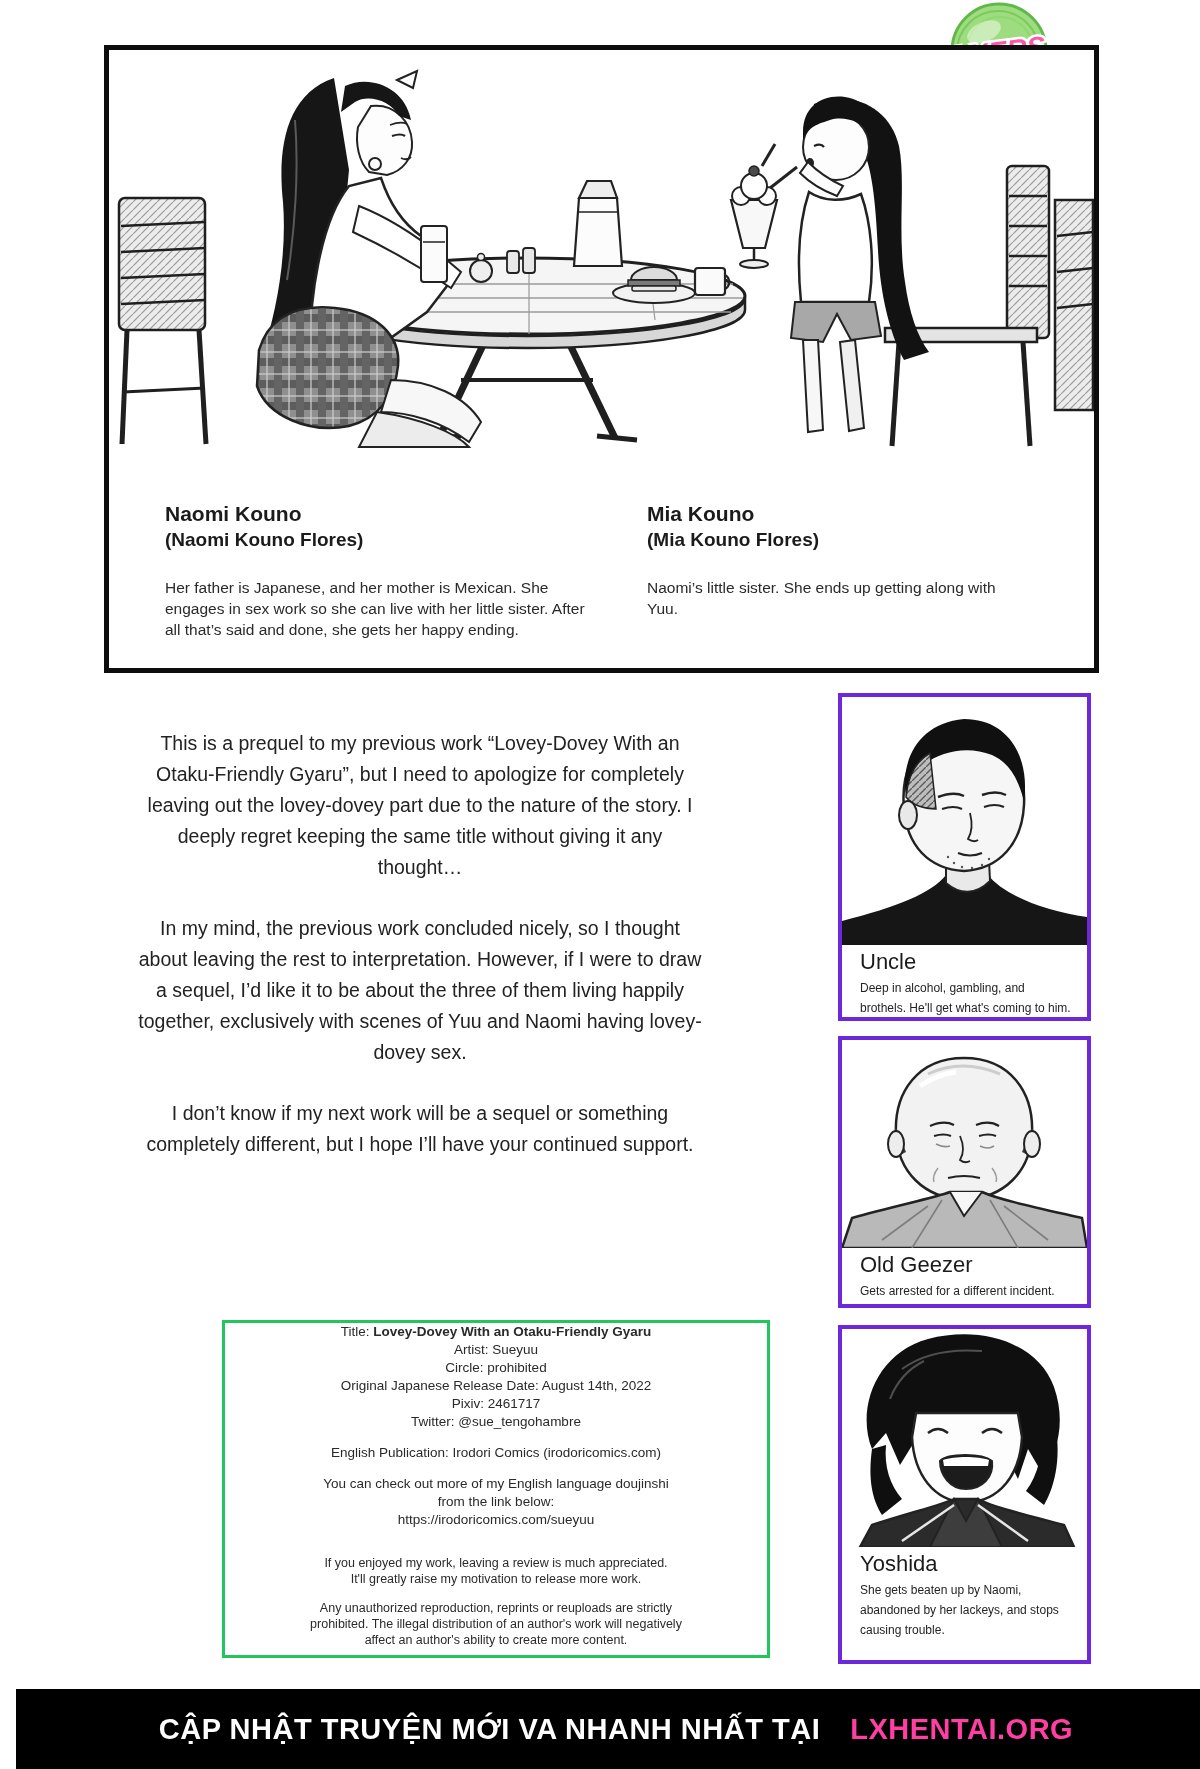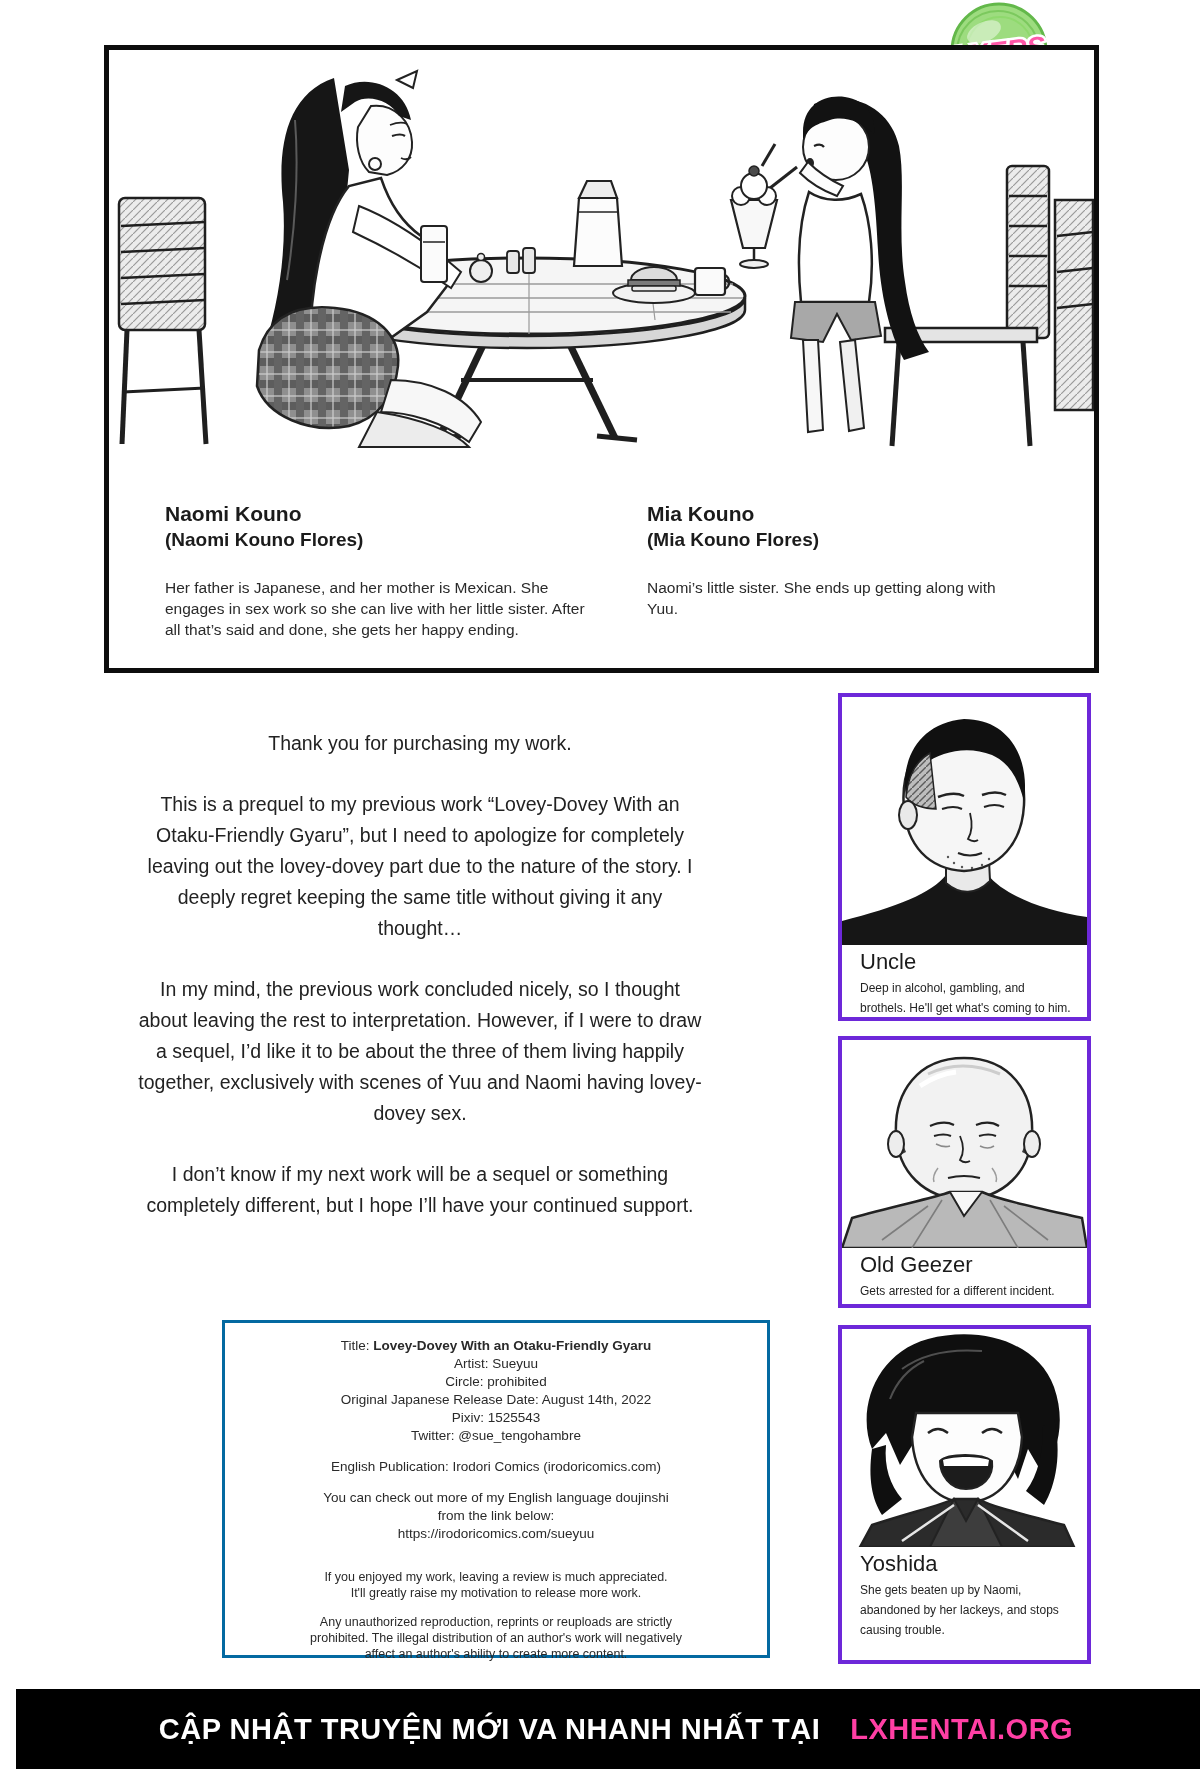--- a/index.html
+++ b/index.html
@@ -20,22 +20,22 @@
   .char-alt{font-size:19px;font-weight:bold;line-height:26px;margin:0;color:#1b1b1b;}
   .char-desc{margin-top:24px;font-size:15.5px;line-height:21px;color:#2a2a2a;}
 
   
   .afterword{position:absolute;left:135px;top:728px;width:570px;text-align:center;
              font-size:19.5px;line-height:31px;color:#222;}
   .afterword p{margin:0 0 30px 0;}
 
   
   .credits{position:absolute;left:222px;top:1320px;width:548px;height:338px;
-           border:3px solid #0369a1;box-sizing:border-box;text-align:center;
-           padding-top:14px;color:#2a2a2a;}
+           border:3px solid #22c55e;box-sizing:border-box;text-align:center;
+           color:#2a2a2a;}
   .c-line{font-size:13.5px;line-height:18px;}
   .c-line b{font-weight:bold;}
   .c-gap{margin-top:13px;}
   .c-gap2{margin-top:26px;}
   .c-note{font-size:12.5px;line-height:16px;color:#2a2a2a;}
   .pre{white-space:pre-line;}
 
   
   .side-box{position:absolute;left:838px;width:253px;border:4px solid #6d28d9;
             box-sizing:border-box;background:#fff;}
@@ -198,32 +198,31 @@
     </div>
 
     <div class="char-col mia">
       <p class="char-name">Mia Kouno</p>
       <p class="char-alt">(Mia Kouno Flores)</p>
       <div class="char-desc">Naomi’s little sister. She ends up getting along with Yuu.</div>
     </div>
   </div>
 
   <div class="afterword">
-    <p>Thank you for purchasing my work.</p>
     <p>This is a prequel to my previous work “Lovey-Dovey With an Otaku-Friendly Gyaru”, but I need to apologize for completely leaving out the lovey-dovey part due to the nature of the story. I deeply regret keeping the same title without giving it any thought…</p>
     <p>In my mind, the previous work concluded nicely, so I thought about leaving the rest to interpretation. However, if I were to draw a sequel, I’d like it to be about the three of them living happily together, exclusively with scenes of Yuu and Naomi having lovey-dovey sex.</p>
     <p>I don’t know if my next work will be a sequel or something completely different, but I hope I’ll have your continued support.</p>
   </div>
 
   <div class="credits">
     <div class="c-line"><span>Title: </span><b>Lovey-Dovey With an Otaku-Friendly Gyaru</b></div>
     <div class="c-line">Artist: Sueyuu</div>
     <div class="c-line">Circle: prohibited</div>
     <div class="c-line">Original Japanese Release Date: August 14th, 2022</div>
-    <div class="c-line">Pixiv: 1525543</div>
+    <div class="c-line">Pixiv: 2461717</div>
     <div class="c-line">Twitter: @sue_tengohambre</div>
     <div class="c-line c-gap">English Publication: Irodori Comics (irodoricomics.com)</div>
     <div class="c-line c-gap pre">You can check out more of my English language doujinshi
 from the link below:</div>
     <div class="c-line">https://irodoricomics.com/sueyuu</div>
     <div class="c-note c-gap2 pre">If you enjoyed my work, leaving a review is much appreciated.
 It'll greatly raise my motivation to release more work.</div>
     <div class="c-note c-gap pre">Any unauthorized reproduction, reprints or reuploads are strictly
 prohibited. The illegal distribution of an author's work will negatively
 affect an author's ability to create more content.</div>

